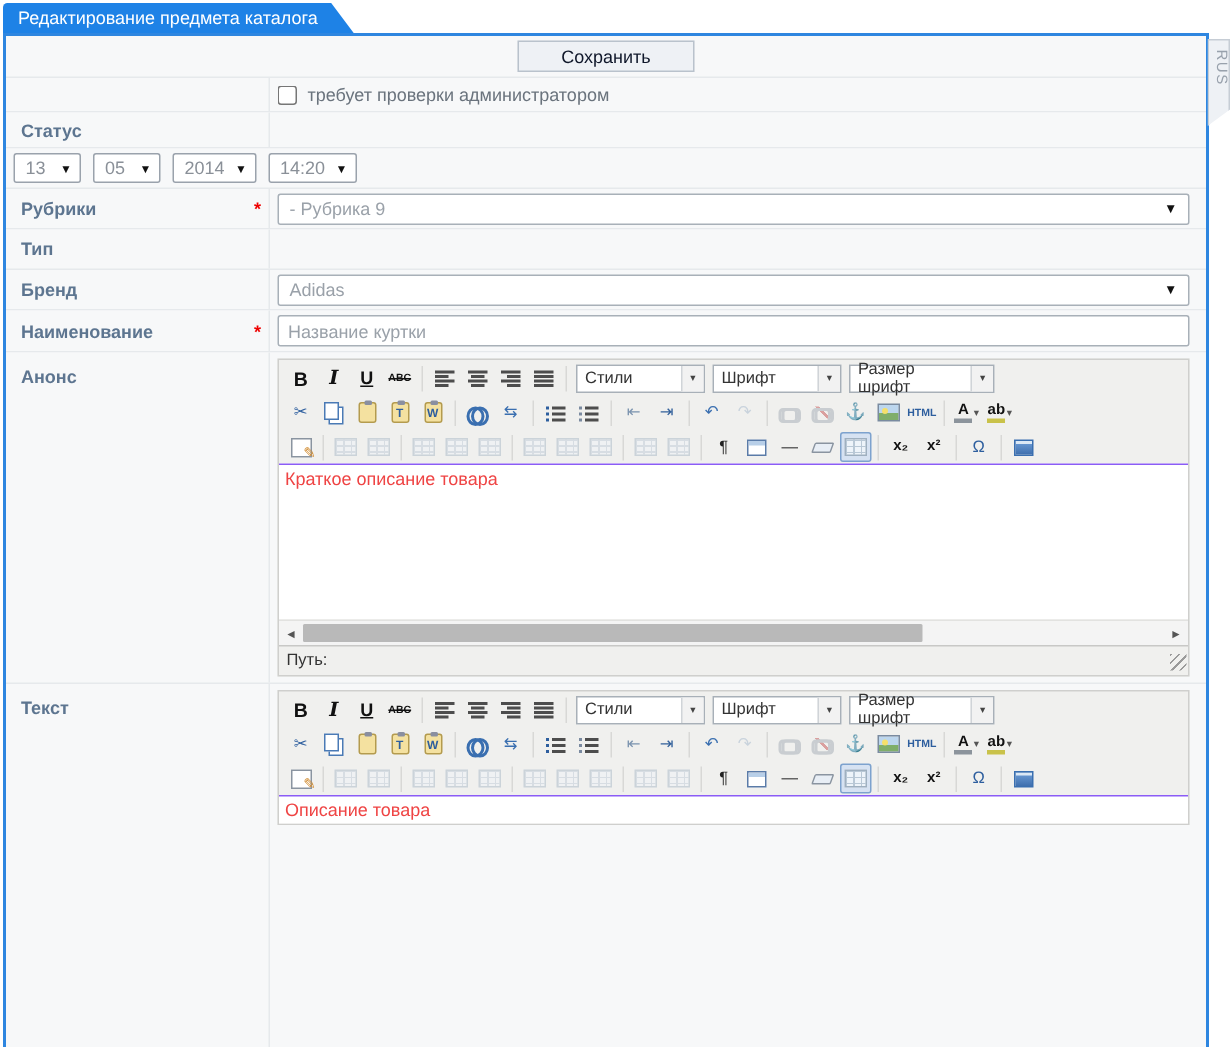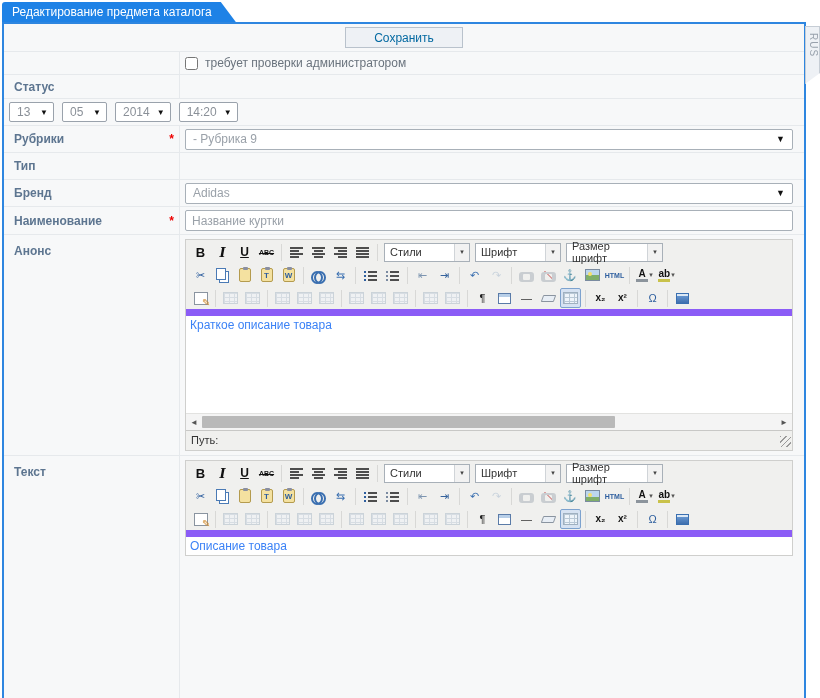--- a/index.html
+++ b/index.html
@@ -23,21 +23,21 @@
   border-bottom:none;background:#f7f8f9;display:flex;flex-direction:column;overflow:hidden}
 
 .row{display:flex;align-items:center;border-bottom:1px solid #e6e9ec;background:#f7f8f9;flex:0 0 auto}
 .lblcell{width:176px;align-self:stretch;display:flex;align-items:center;position:relative;
   padding-left:10px;border-right:1px solid #e6e9ec;color:#5d7590;font-size:12px;font-weight:bold}
 .lblcell .req{position:absolute;right:5px;top:50%;transform:translateY(-50%);color:#e00;font-weight:bold;font-size:12px}
 .row.top .lblcell{align-items:flex-start;padding-top:9px}
 .fldcell{flex:1;display:flex;align-items:center;padding:3px 11px 3px 5px;min-width:0}
 
 .btnrow{justify-content:center;gap:5px;height:28px}
-.gbtn{background:#eef1f5;border:1px solid #b9c2cc;color:#0369a1;font-size:12px;height:21px;
+.gbtn{background:#eef1f5;border:1px solid #b9c2cc;color:#0f172a;font-size:12px;height:21px;
   padding:0 10px;cursor:pointer;font-family:inherit}
 .gbtn.wide{padding:0 28px}
 
 .r23{height:23px}.r24{height:24px}.r27{height:27px}.r28{height:28px}
 .ckwrap{display:flex;align-items:center;gap:7px;font-size:12px;color:#6a737d;cursor:pointer}
 input[type=checkbox]{width:13px;height:13px;margin:0;cursor:pointer}
 
 .dsel{display:flex;align-items:center;justify-content:space-between;min-width:45px;
   border:1px solid #9aa2ac;border-radius:2px;background:#fff;height:20px;padding:0 5px 0 7px;
   font-size:12px;color:#8a9098;margin-right:8px;cursor:pointer}
@@ -117,22 +117,22 @@
 .i-grid{width:15px;height:12px;border:1px solid #9fb0c0;background-color:#eef4fa;
   background-image:repeating-linear-gradient(to right,#b9c8d6 0 1px,transparent 1px 5px),
   repeating-linear-gradient(to bottom,#b9c8d6 0 1px,transparent 1px 4px)}
 .i-edittbl{width:14px;height:13px;border:1px solid #8a94a0;background:#fff;position:relative}
 .i-edittbl::before{content:"\270E";position:absolute;right:-4px;bottom:-4px;font-size:10px;color:#d08a2e}
 .i-eraser{width:13px;height:7px;background:#e8eef5;border:1px solid #8a94a0;transform:skewX(-20deg);border-radius:1px}
 .i-winico{width:13px;height:11px;border:1px solid #5a7ba8;background:#fff;box-shadow:inset 0 3px 0 #b8cfe8}
 .i-winblue{width:13px;height:11px;border:1px solid #3a6fb0;background:linear-gradient(#6f9fd8,#3f6fae);
   box-shadow:inset 0 2px 0 #dbe8f5}
 
-.mce-content{background:#fff;border-top:7px solid #8b5cf6;padding:2px 4px;font-size:12px;
-  color:#3b82f6;overflow:hidden;cursor:text}
+.mce-content{background:#fff;border-top:1px solid #8b5cf6;padding:2px 4px;font-size:12px;
+  color:#ef4444;overflow:hidden;cursor:text}
 .row-anons .mce-content{height:104px}
 .row-text .mce-content{flex:1 1 auto}
 .hscroll{height:17px;background:#f4f4f4;border-top:1px solid #e2e2e0;display:flex;align-items:center;flex:0 0 auto}
 .hs-arrow{width:16px;text-align:center;font-size:8px;color:#555;cursor:pointer}
 .hs-track{flex:1;height:100%;position:relative}
 .hs-thumb{position:absolute;left:0;top:2px;height:12px;width:72%;background:#b9b9b9;border-radius:1px;cursor:pointer}
 .mce-status{height:18px;background:#f0f0ee;border-top:1px solid #c8c8c6;display:flex;align-items:center;
   padding-left:5px;font-size:11px;color:#333;position:relative;flex:0 0 auto}
 .rsz{position:absolute;right:1px;bottom:1px;width:11px;height:11px;cursor:nwse-resize;
   background:repeating-linear-gradient(135deg,#9a9a9a 0 1px,transparent 1px 4px)}

